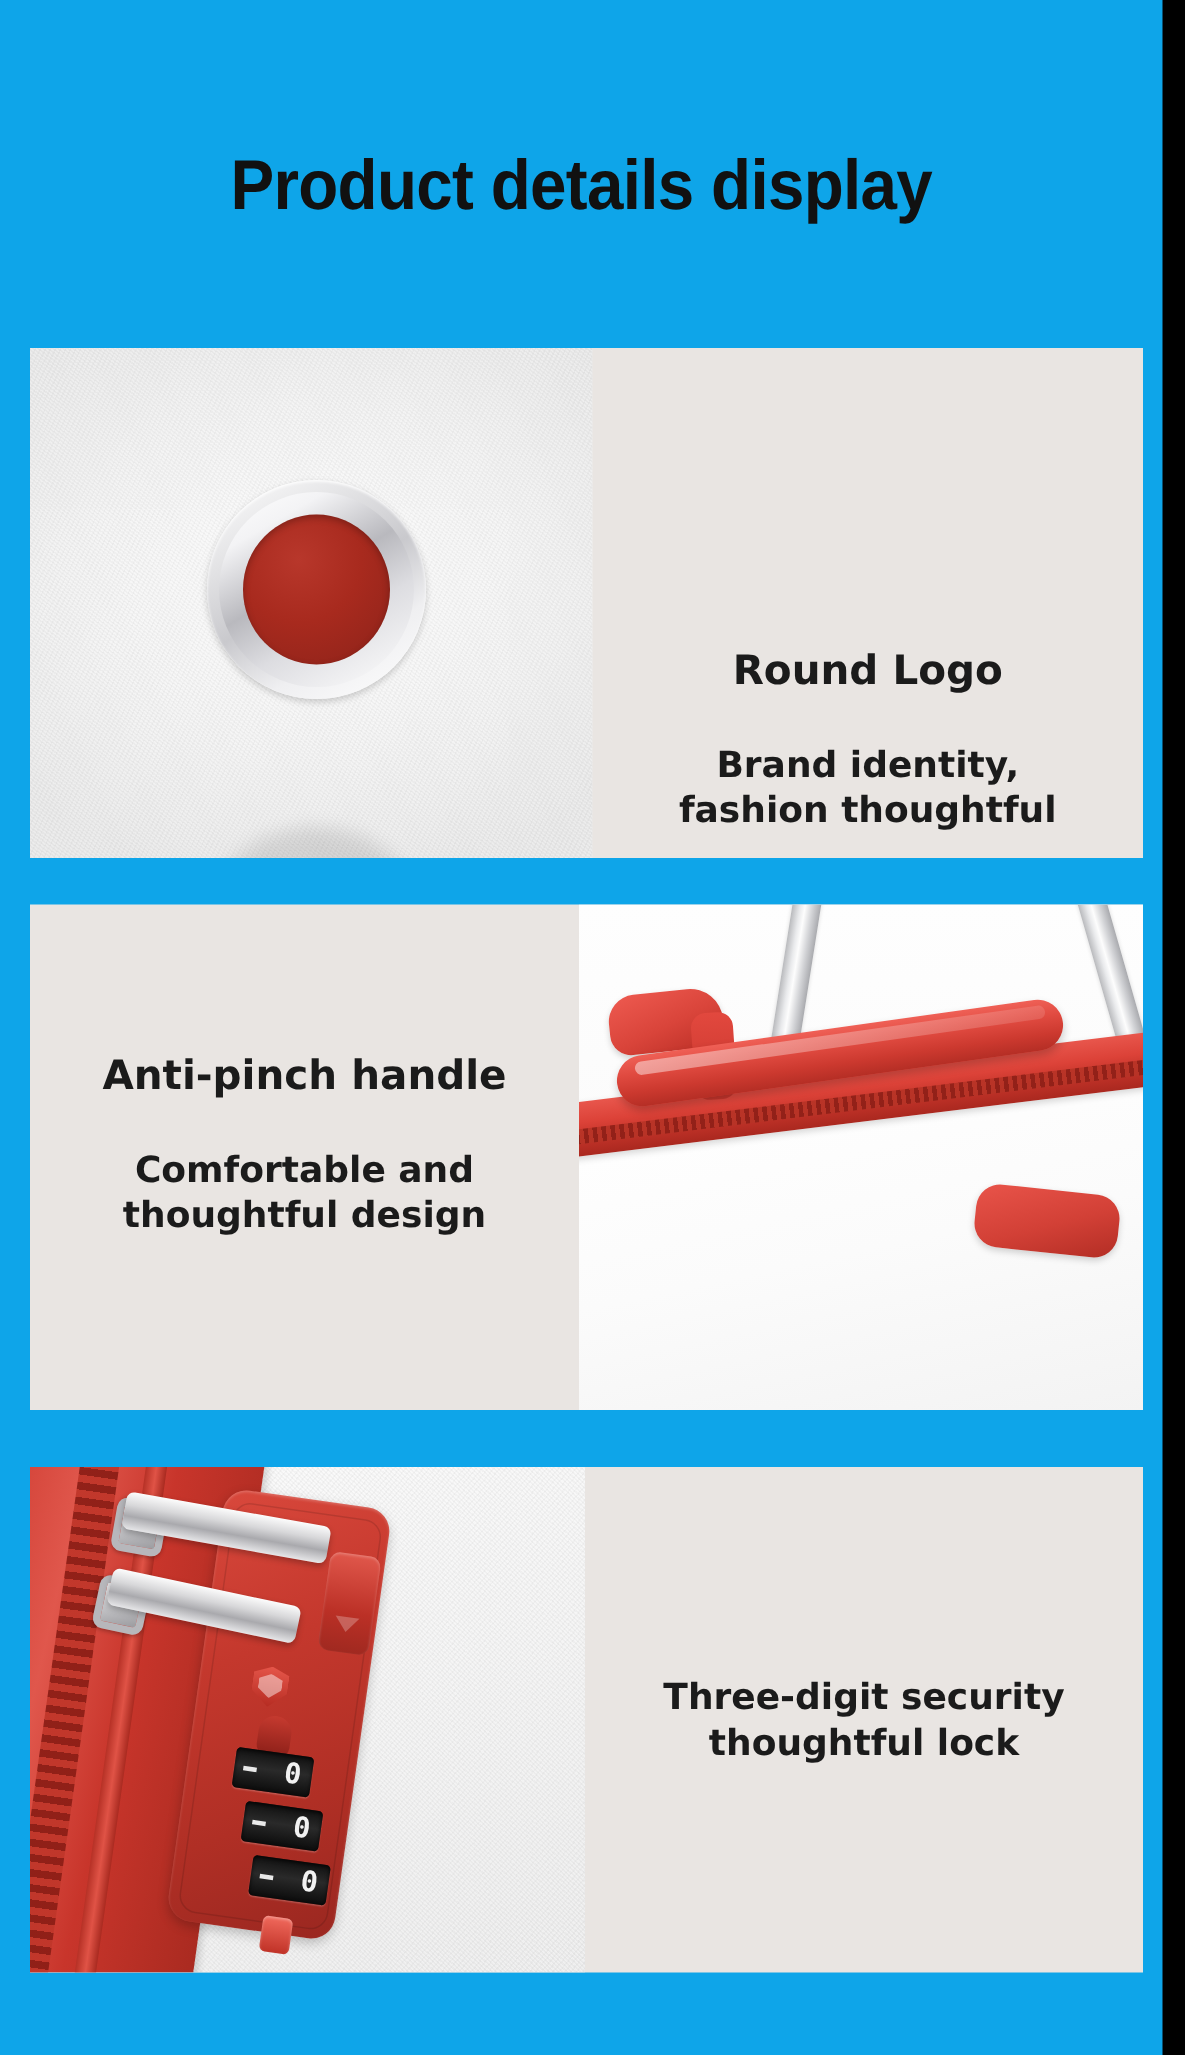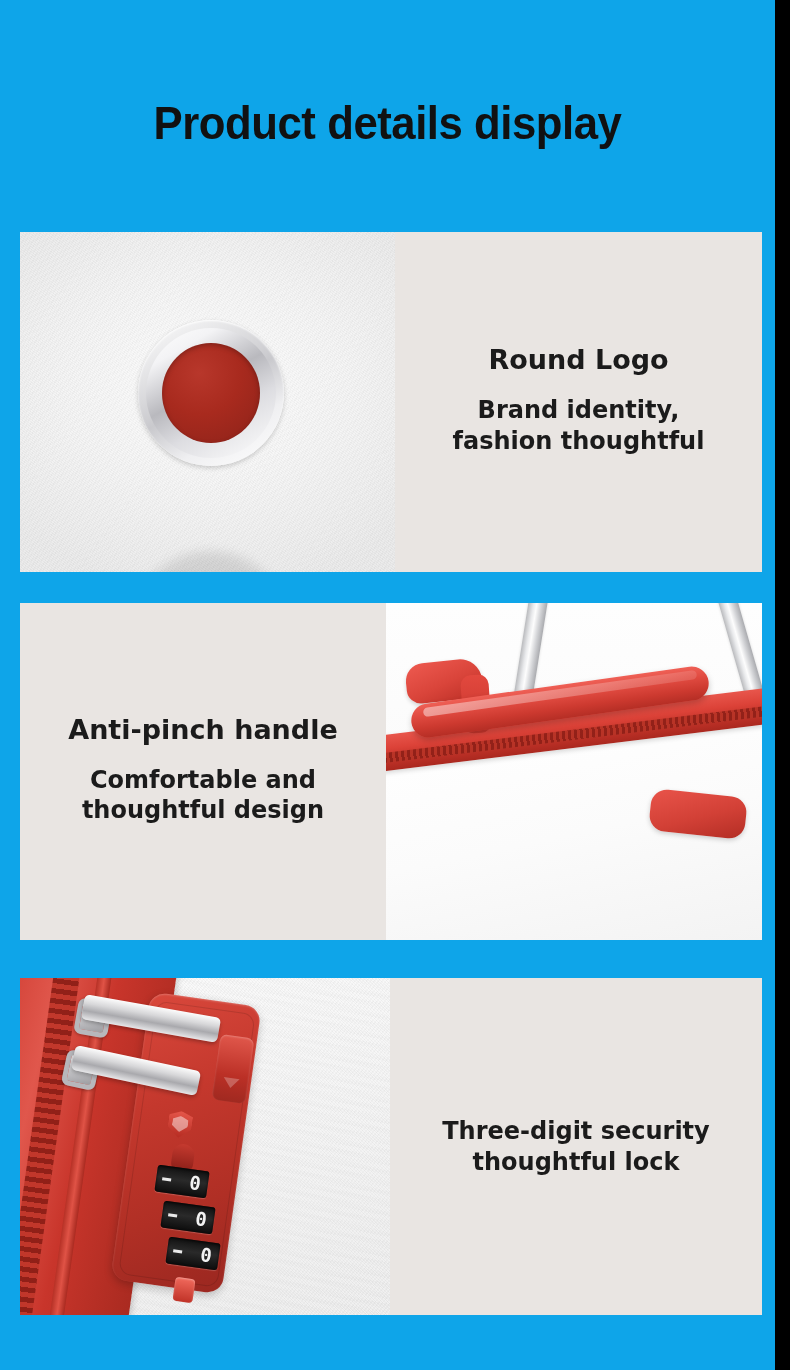--- a/index.html
+++ b/index.html
@@ -46,21 +46,21 @@
 
   
   .panel {
     position: absolute;
     left: 20px;
     width: 742px;
     background: #e9e5e2;
     display: flex;
     overflow: hidden;
   }
-  #panel-1 { top: 232px;  height: 340px; }
+  #panel-1 { top: 232px;  height: 340px; align-items: flex-end; }
   #panel-2 { top: 603px;  height: 337px; }
   #panel-3 { top: 978px;  height: 337px; }
 
   .panel-image {
     position: relative;
     overflow: hidden;
     flex: 0 0 auto;
   }
   .panel-text {
     flex: 1 1 auto;
@@ -78,21 +78,21 @@
     color: #1b1b1b;
     line-height: 1.25;
     margin: 0 0 14px 0;
     font-family: "DejaVu Sans", "Liberation Sans", sans-serif;
   }
   .subline {
     font-size: 24px;
     font-weight: bold;
     color: #1b1b1b;
     line-height: 1.28;
-    margin: 4px;
+    margin: 16px;
     font-family: "DejaVu Sans", "Liberation Sans", sans-serif;
   }
   .subline.solo { margin: 16px; }
 
   
   #p1-img {
     width: 375px;
     height: 340px;
     background:
       radial-gradient(ellipse 70% 60% at 50% 45%, #fdfdfd 0%, #f4f4f4 55%, #ebebeb 100%);

